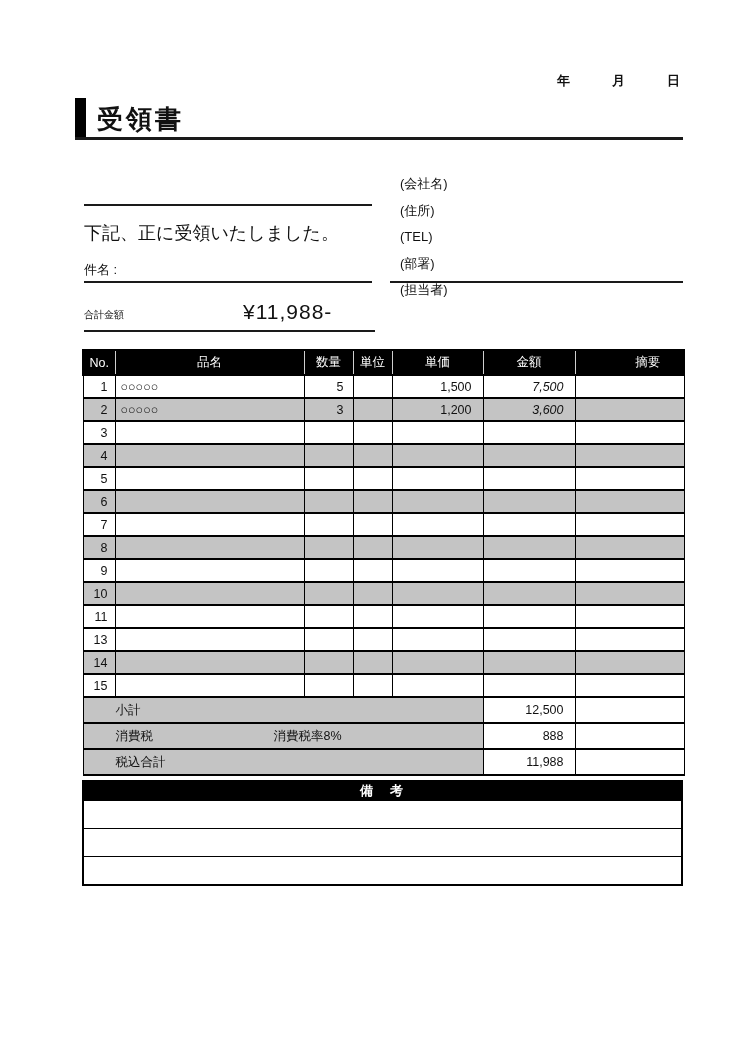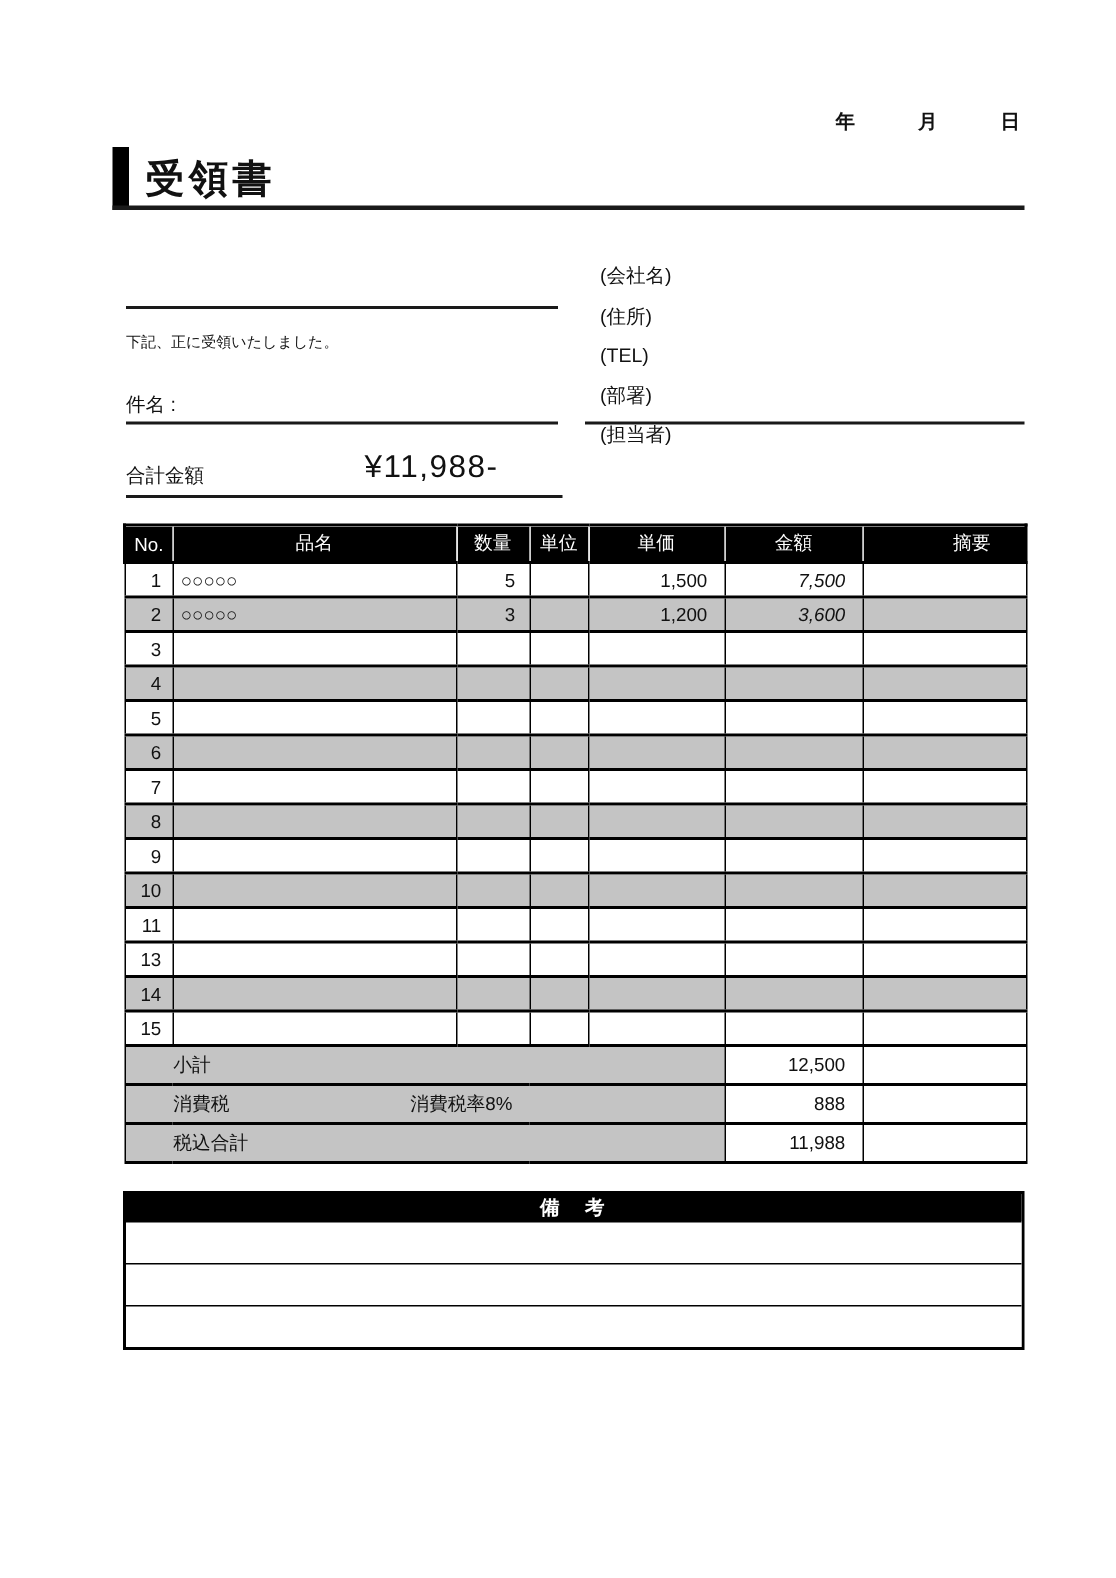--- a/index.html
+++ b/index.html
@@ -56,39 +56,39 @@
   
   .rule { position: absolute; height: 2px; background: #1a1a1a; }
   .rule-left-top   { left: 84px; top: 204px; width: 288px; }
   .rule-left-bot   { left: 84px; top: 281px; width: 288px; }
   .rule-right-bot  { left: 390px; top: 281px; width: 293px; }
   .rule-total      { left: 84px; top: 330px; width: 291px; }
 
   .statement {
     position: absolute;
     left: 84px; top: 221px;
-    font-size: 10px;
+    font-size: 18px;
   }
   .subject {
     position: absolute;
     left: 84px; top: 261px;
     font-size: 13px;
   }
   .issuer-block {
     position: absolute;
     left: 400px; top: 171px;
     font-size: 13px;
     line-height: 26.5px;
   }
 
   
   .total-label {
     position: absolute;
     left: 84px; top: 308px;
-    font-size: 13px;
+    font-size: 10px;
   }
   .total-amount {
     position: absolute;
     left: 243px; top: 300px;
     font-size: 21px;
     letter-spacing: 1px;
   }
 
   
   .table-wrap {
@@ -134,21 +134,21 @@
     text-align: left;
   }
   .sum-flex { display: flex; align-items: center; }
   .sum-name { padding-left: 32px; width: 190px; flex: 0 0 190px; }
   .sum-sub  { flex: 1; }
   td.sum-amount { text-align: right; padding-right: 11px; background: #ffffff !important; }
   td.sum-note   { background: #ffffff !important; }
 
   
   .remarks {
-    margin-top: 18px;
+    margin-top: 4px;
     width: 601px;
     border: 2px solid #000000;
   }
   .remarks-header {
     background: #000000;
     color: #ffffff;
     font-weight: bold;
     font-size: 13px;
     text-align: center;
     height: 18px;

